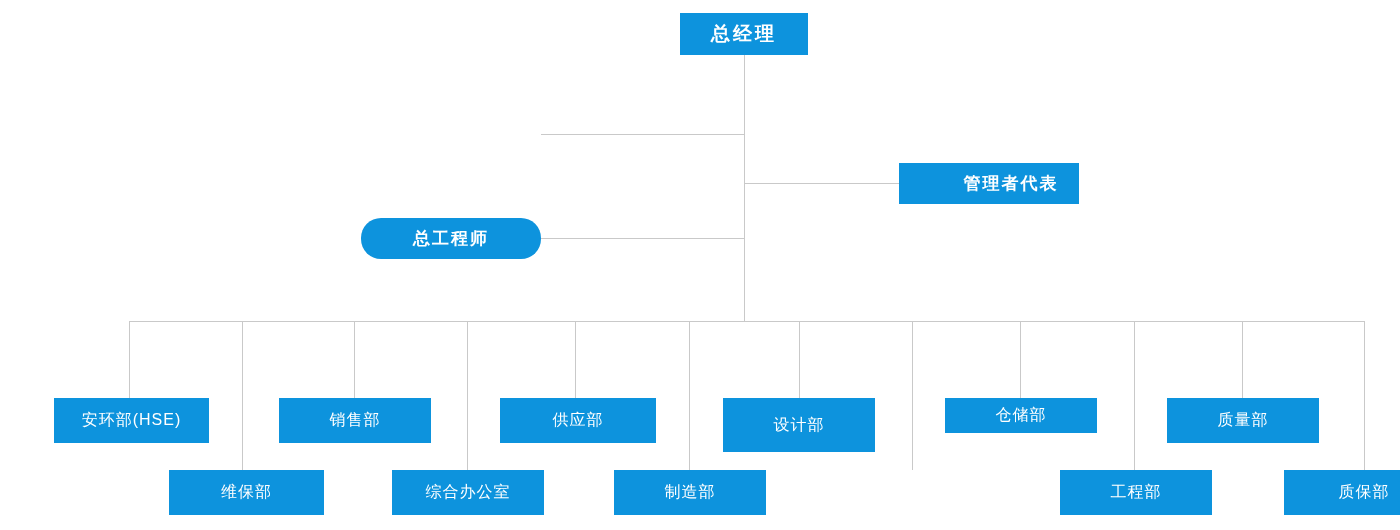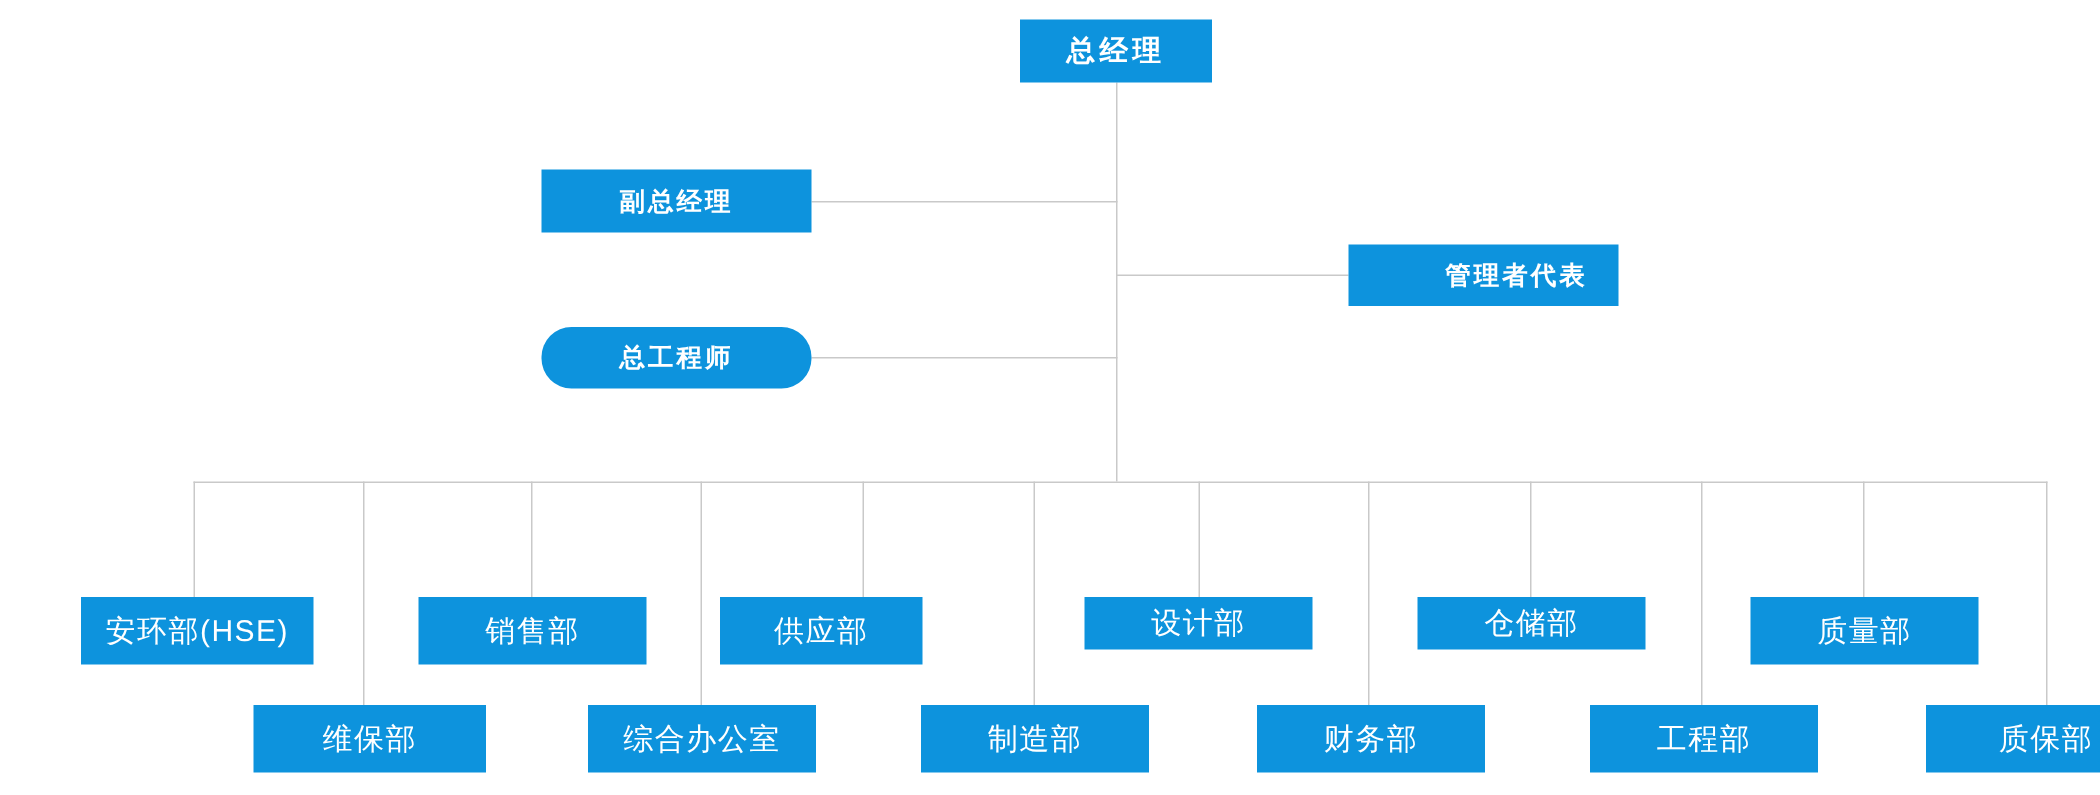--- a/index.html
+++ b/index.html
@@ -30,21 +30,21 @@
   }
   .node-top {
     font-size: 19px;
     letter-spacing: 3px;
   }
   .node-exec {
     font-size: 17px;
     letter-spacing: 2px;
   }
   .node-dept {
-    font-size: 20px;
+    font-size: 16px;
     letter-spacing: 1px;
     font-weight: normal;
   }
   .connector {
     position: absolute;
     background: #c9c9c9;
   }
   .conn-v { width: 1px; }
   .conn-h { height: 1px; }
 </style>
@@ -72,33 +72,31 @@
 
   <div class="connector conn-v" style="left:198px; top:321px; height:149px;"></div>
   <div class="connector conn-v" style="left:423px; top:321px; height:149px;"></div>
   <div class="connector conn-v" style="left:645px; top:321px; height:149px;"></div>
   <div class="connector conn-v" style="left:868px; top:321px; height:149px;"></div>
   <div class="connector conn-v" style="left:1090px; top:321px; height:149px;"></div>
   <div class="connector conn-v" style="left:1320px; top:321px; height:149px;"></div>
 
   <div class="node node-top" style="left:636px; top:13px; width:128px; height:42px;">总经理</div>
 
-  <div class="node node-exec" style="left:317px; top:113px; width:180px; height:42px;">副总经理</div>
 
   <div class="node node-exec" style="left:855px; top:163px; width:180px; height:41px;padding-left:44px;">管理者代表</div>
 
   <div class="node node-exec" style="left:317px; top:218px; width:180px; height:41px;border-radius:20px;">总工程师</div>
 
   <div class="node node-dept" style="left:10px; top:398px; width:155px; height:45px;">安环部(HSE)</div>
   <div class="node node-dept" style="left:235px; top:398px; width:152px; height:45px;">销售部</div>
-  <div class="node node-dept" style="left:436px; top:398px; width:135px; height:45px;">供应部</div>
-  <div class="node node-dept" style="left:679px; top:398px; width:152px; height:35px;">设计部</div>
+  <div class="node node-dept" style="left:456px; top:398px; width:156px; height:45px;">供应部</div>
+  <div class="node node-dept" style="left:679px; top:398px; width:152px; height:54px;">设计部</div>
   <div class="node node-dept" style="left:901px; top:398px; width:152px; height:35px;">仓储部</div>
   <div class="node node-dept" style="left:125px; top:470px; width:155px; height:45px;">维保部</div>
 
   <div class="node node-dept" style="left:1123px; top:398px; width:152px; height:45px;">质量部</div>
   <div class="node node-dept" style="left:348px; top:470px; width:152px; height:45px;">综合办公室</div>
   <div class="node node-dept" style="left:570px; top:470px; width:152px; height:45px;">制造部</div>
-  <div class="node node-dept" style="left:794px; top:470px; width:152px; height:45px;">财务部</div>
   <div class="node node-dept" style="left:1016px; top:470px; width:152px; height:45px;">工程部</div>
   <div class="node node-dept" style="left:1240px; top:470px; width:160px; height:45px;">质保部</div>
 
 </div>
 
 </body></html>

